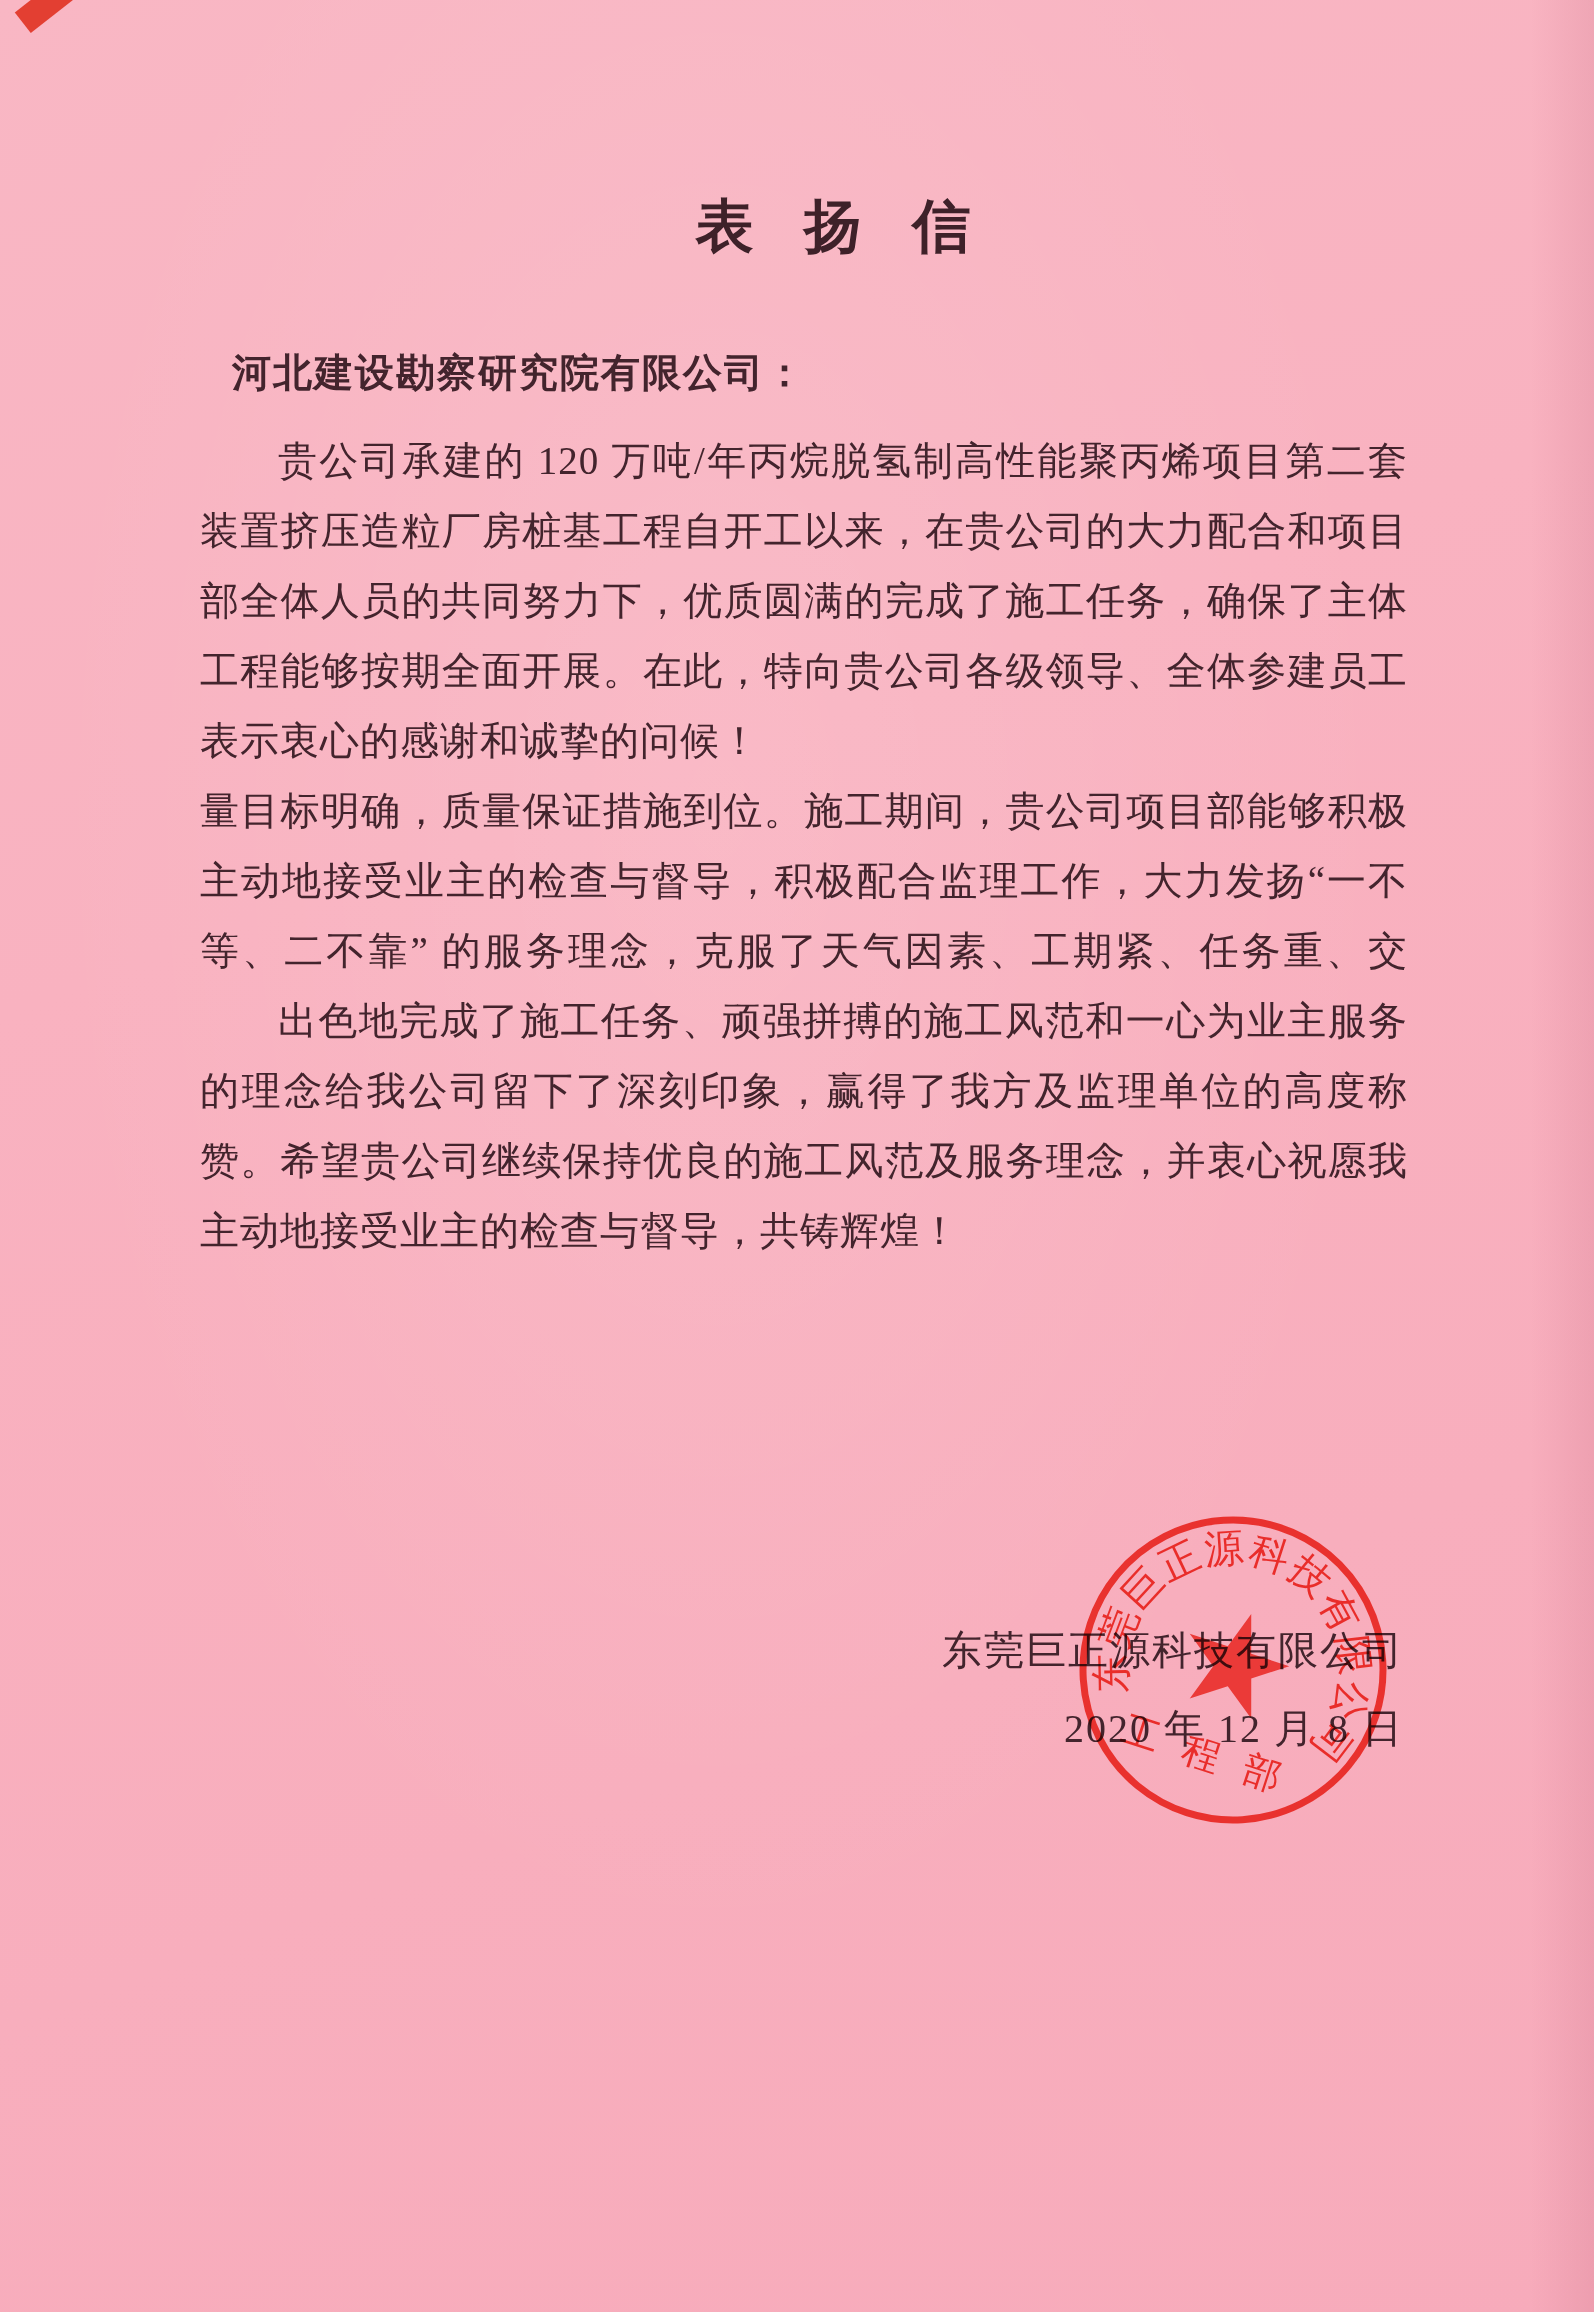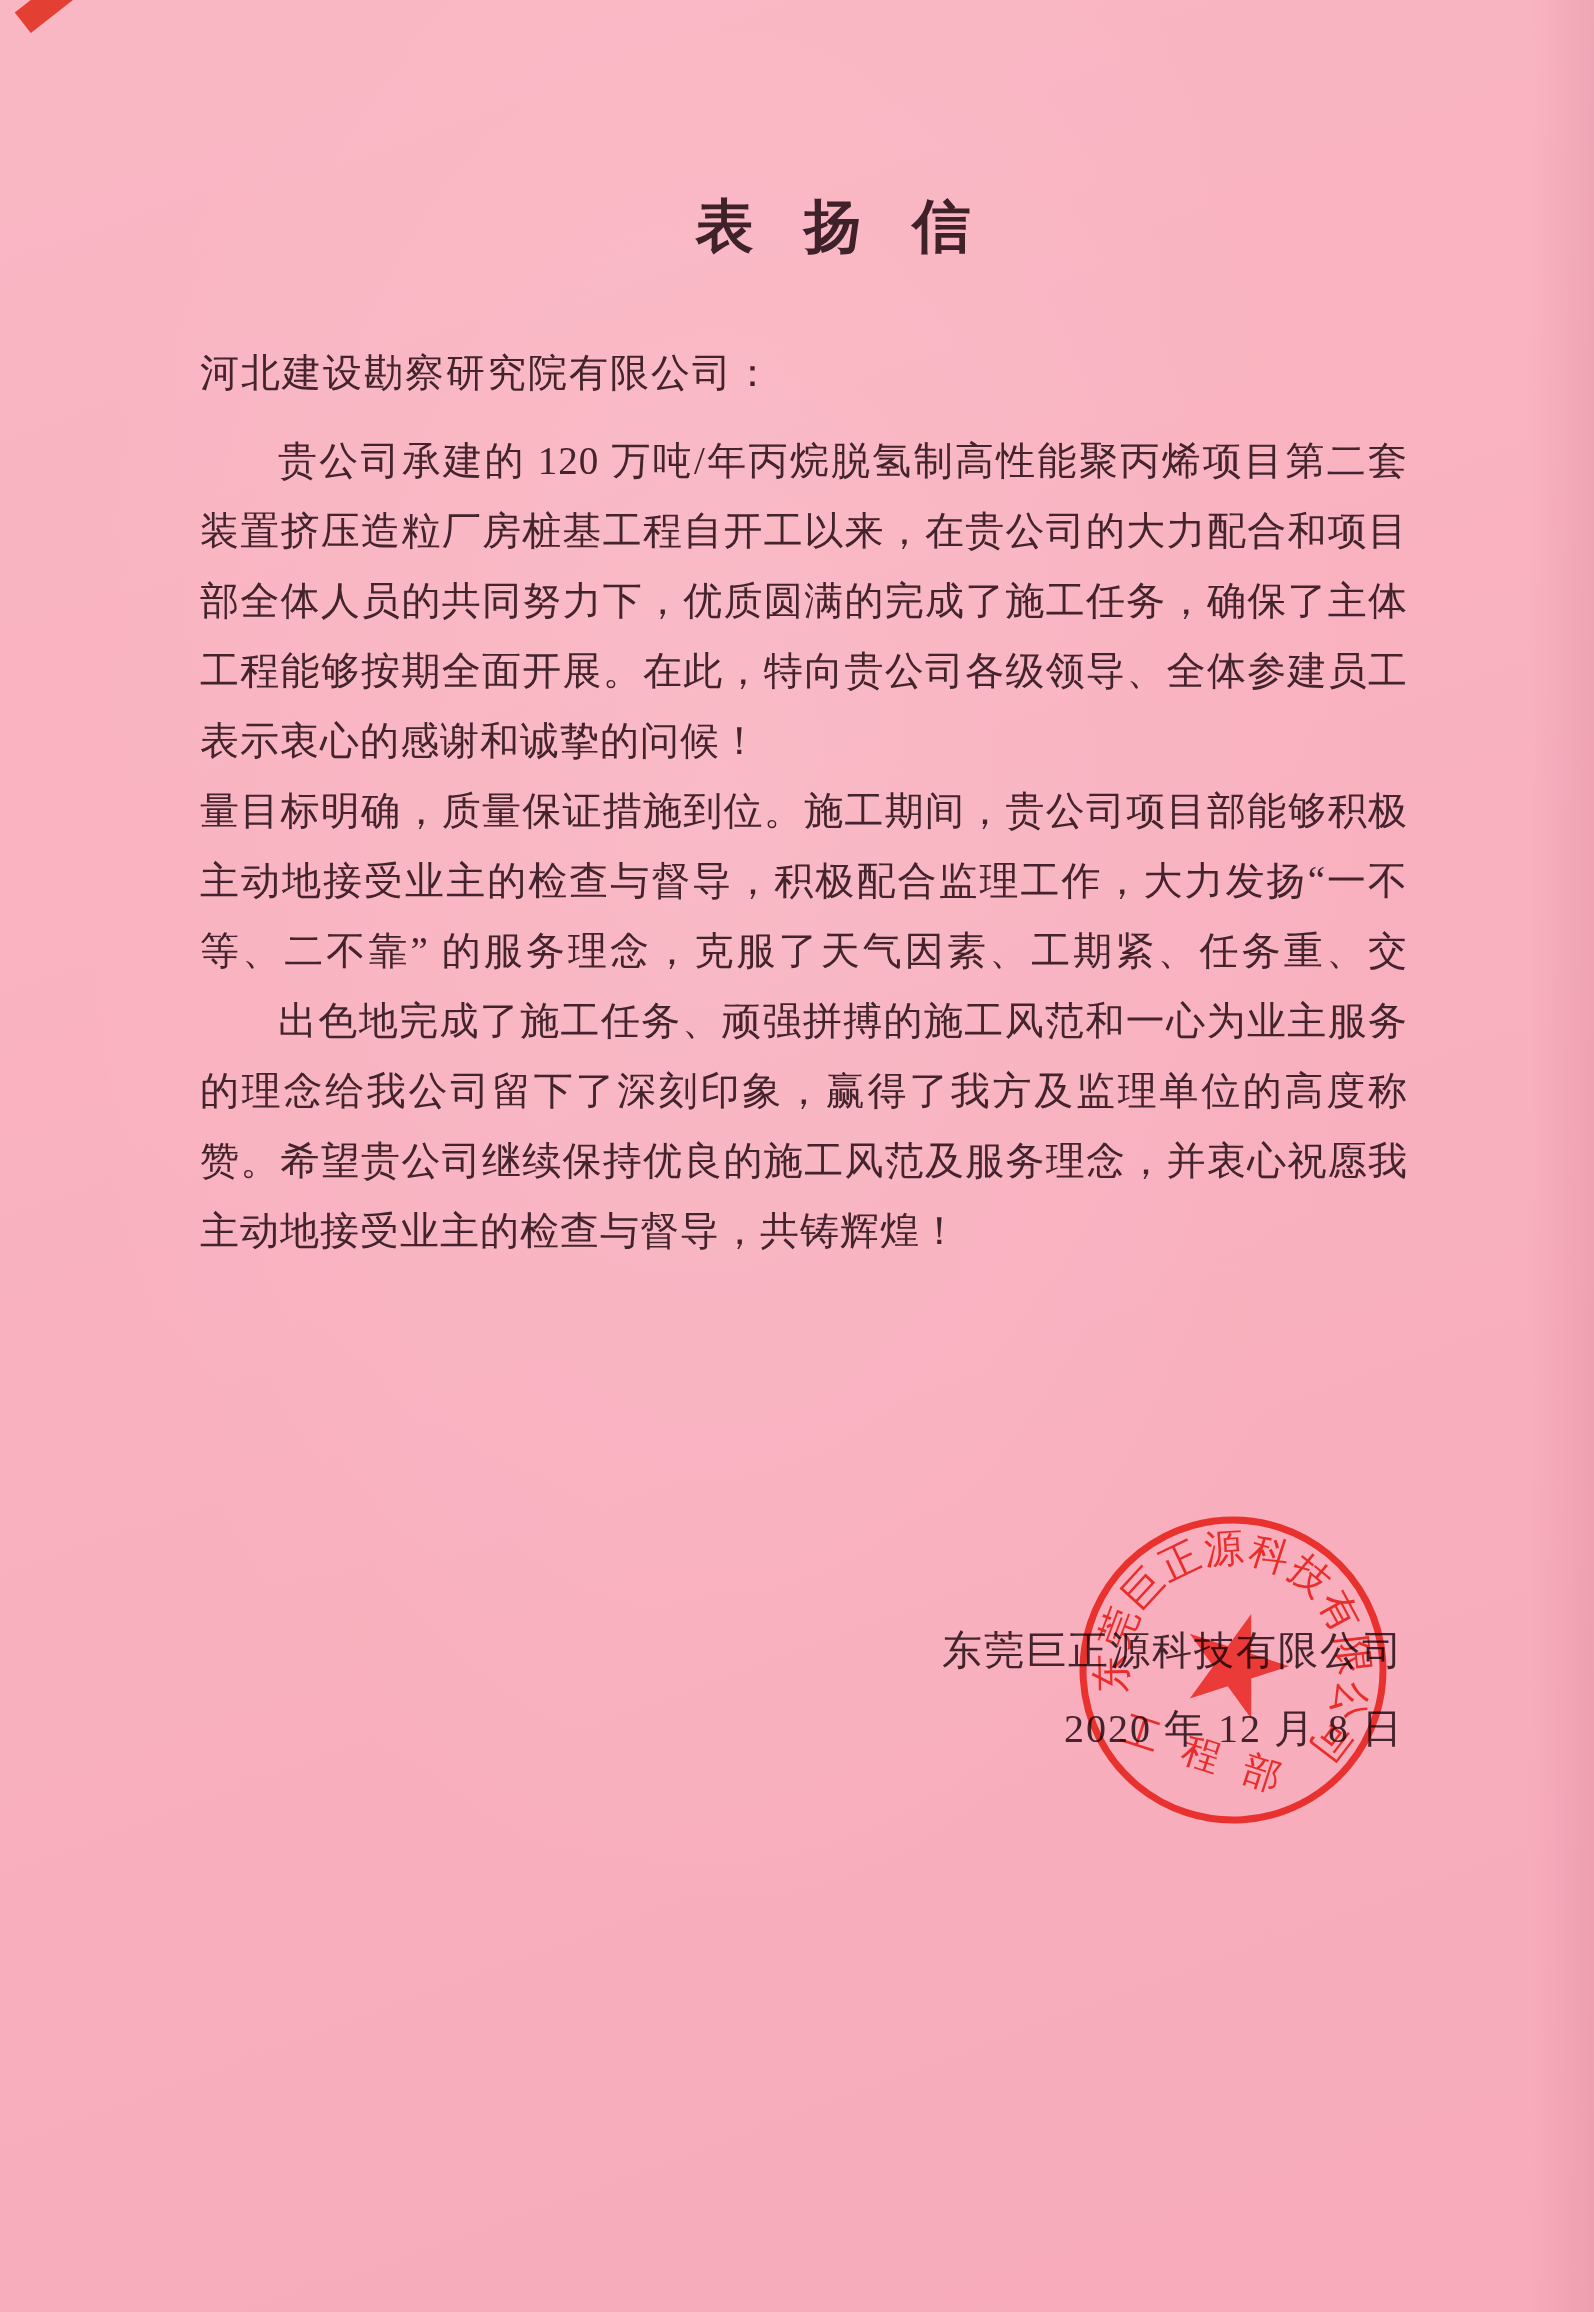--- a/index.html
+++ b/index.html
@@ -49,21 +49,22 @@
   }
   .content {
     position: absolute;
     top: 338px;
     left: 200px;
     width: 1208px;
     font-size: 39px;
     line-height: 70px;
   }
   .salutation {
-    font-weight: normal;
+    font-weight: bold;
+    margin-left: 32px;
     letter-spacing: 2px;
   }
   .letter-body {
     margin-top: 18px;
   }
   .line {
     text-align: justify;
     text-align-last: justify;
     letter-spacing: 1px;
     white-space: nowrap;

